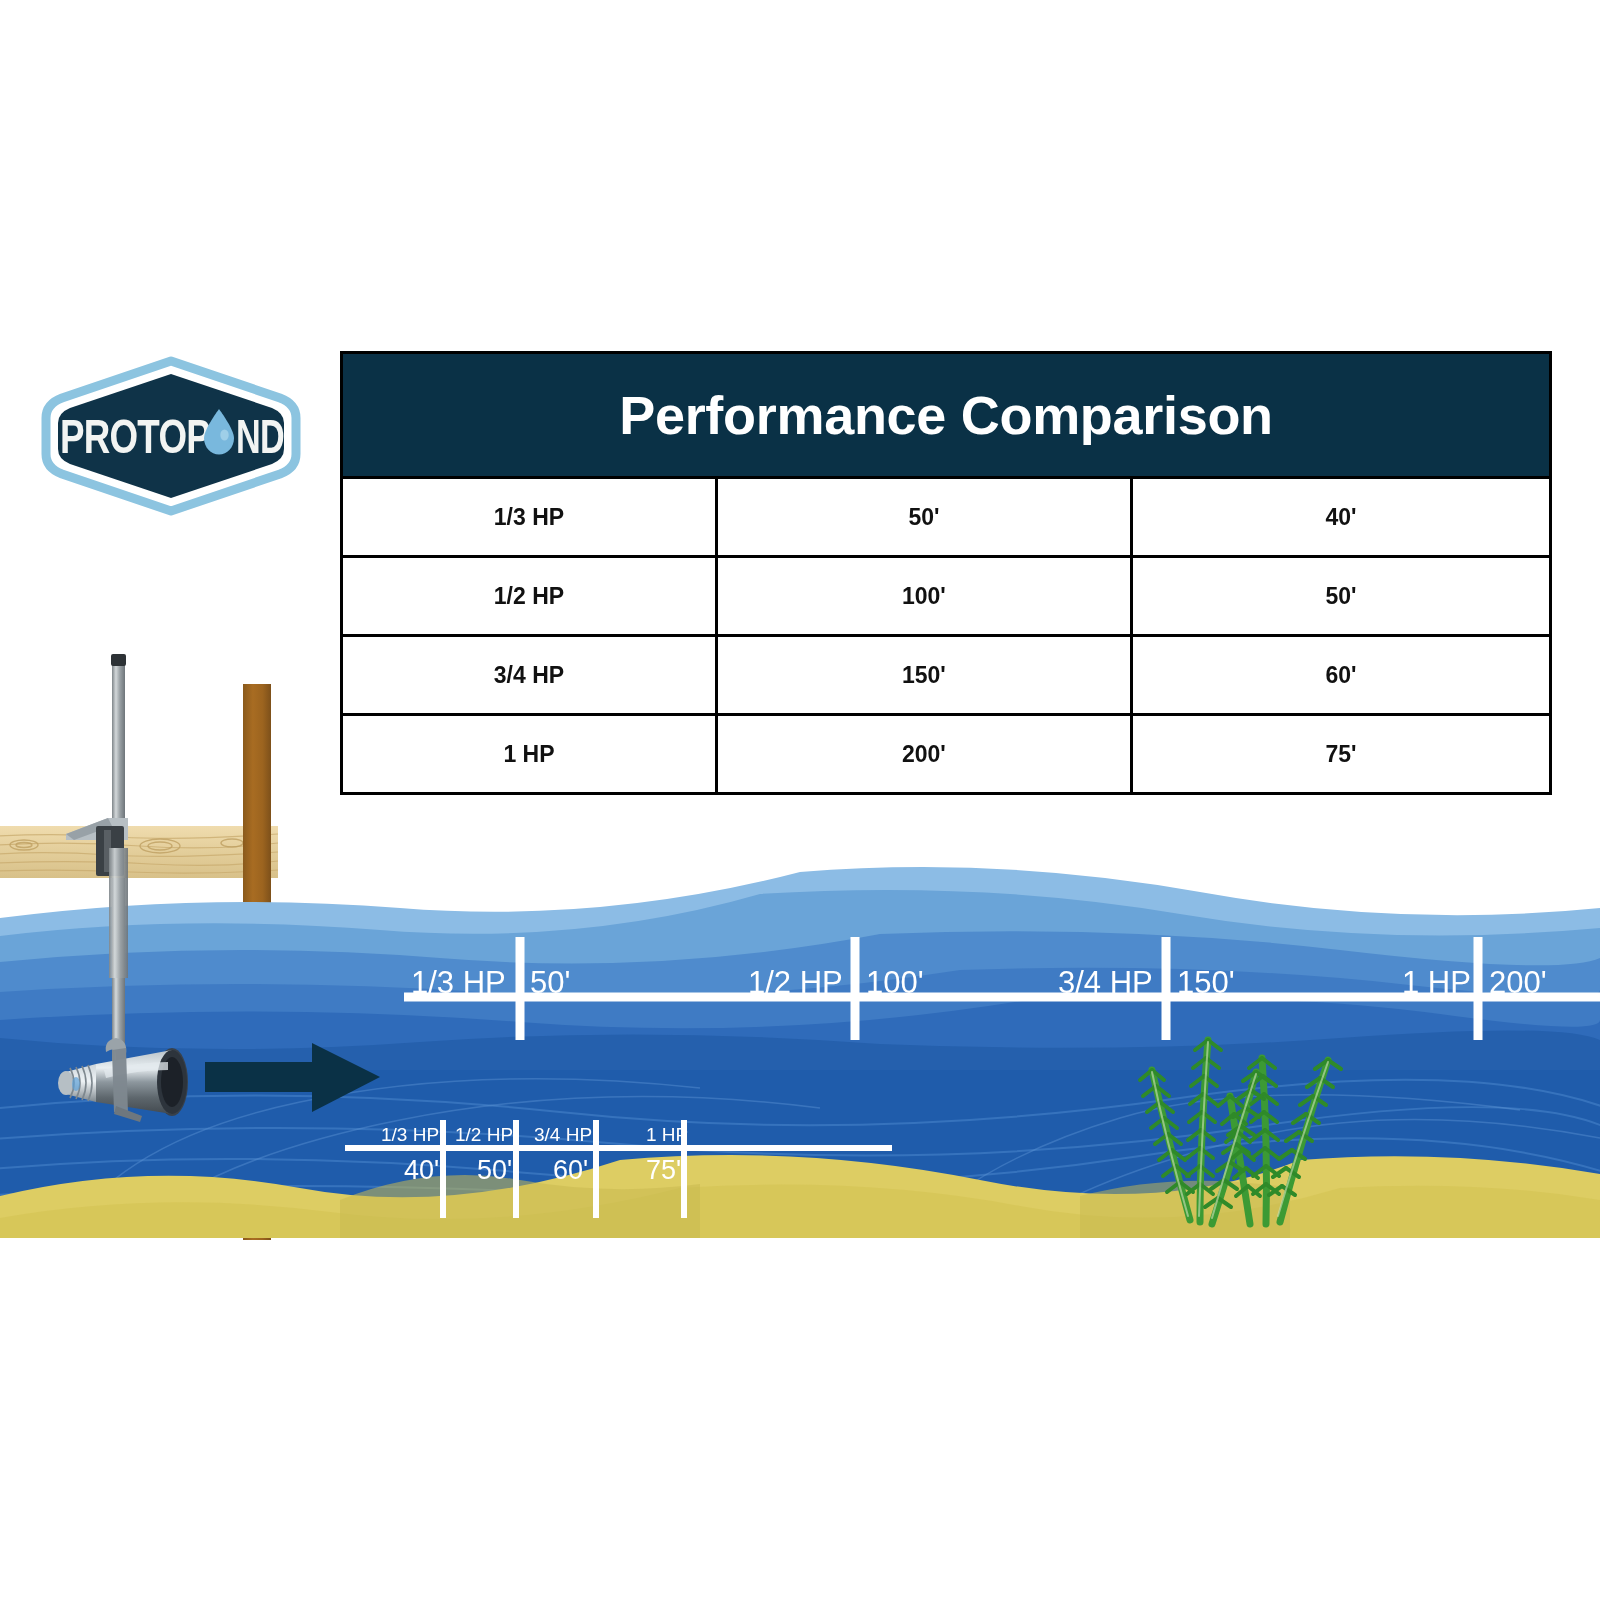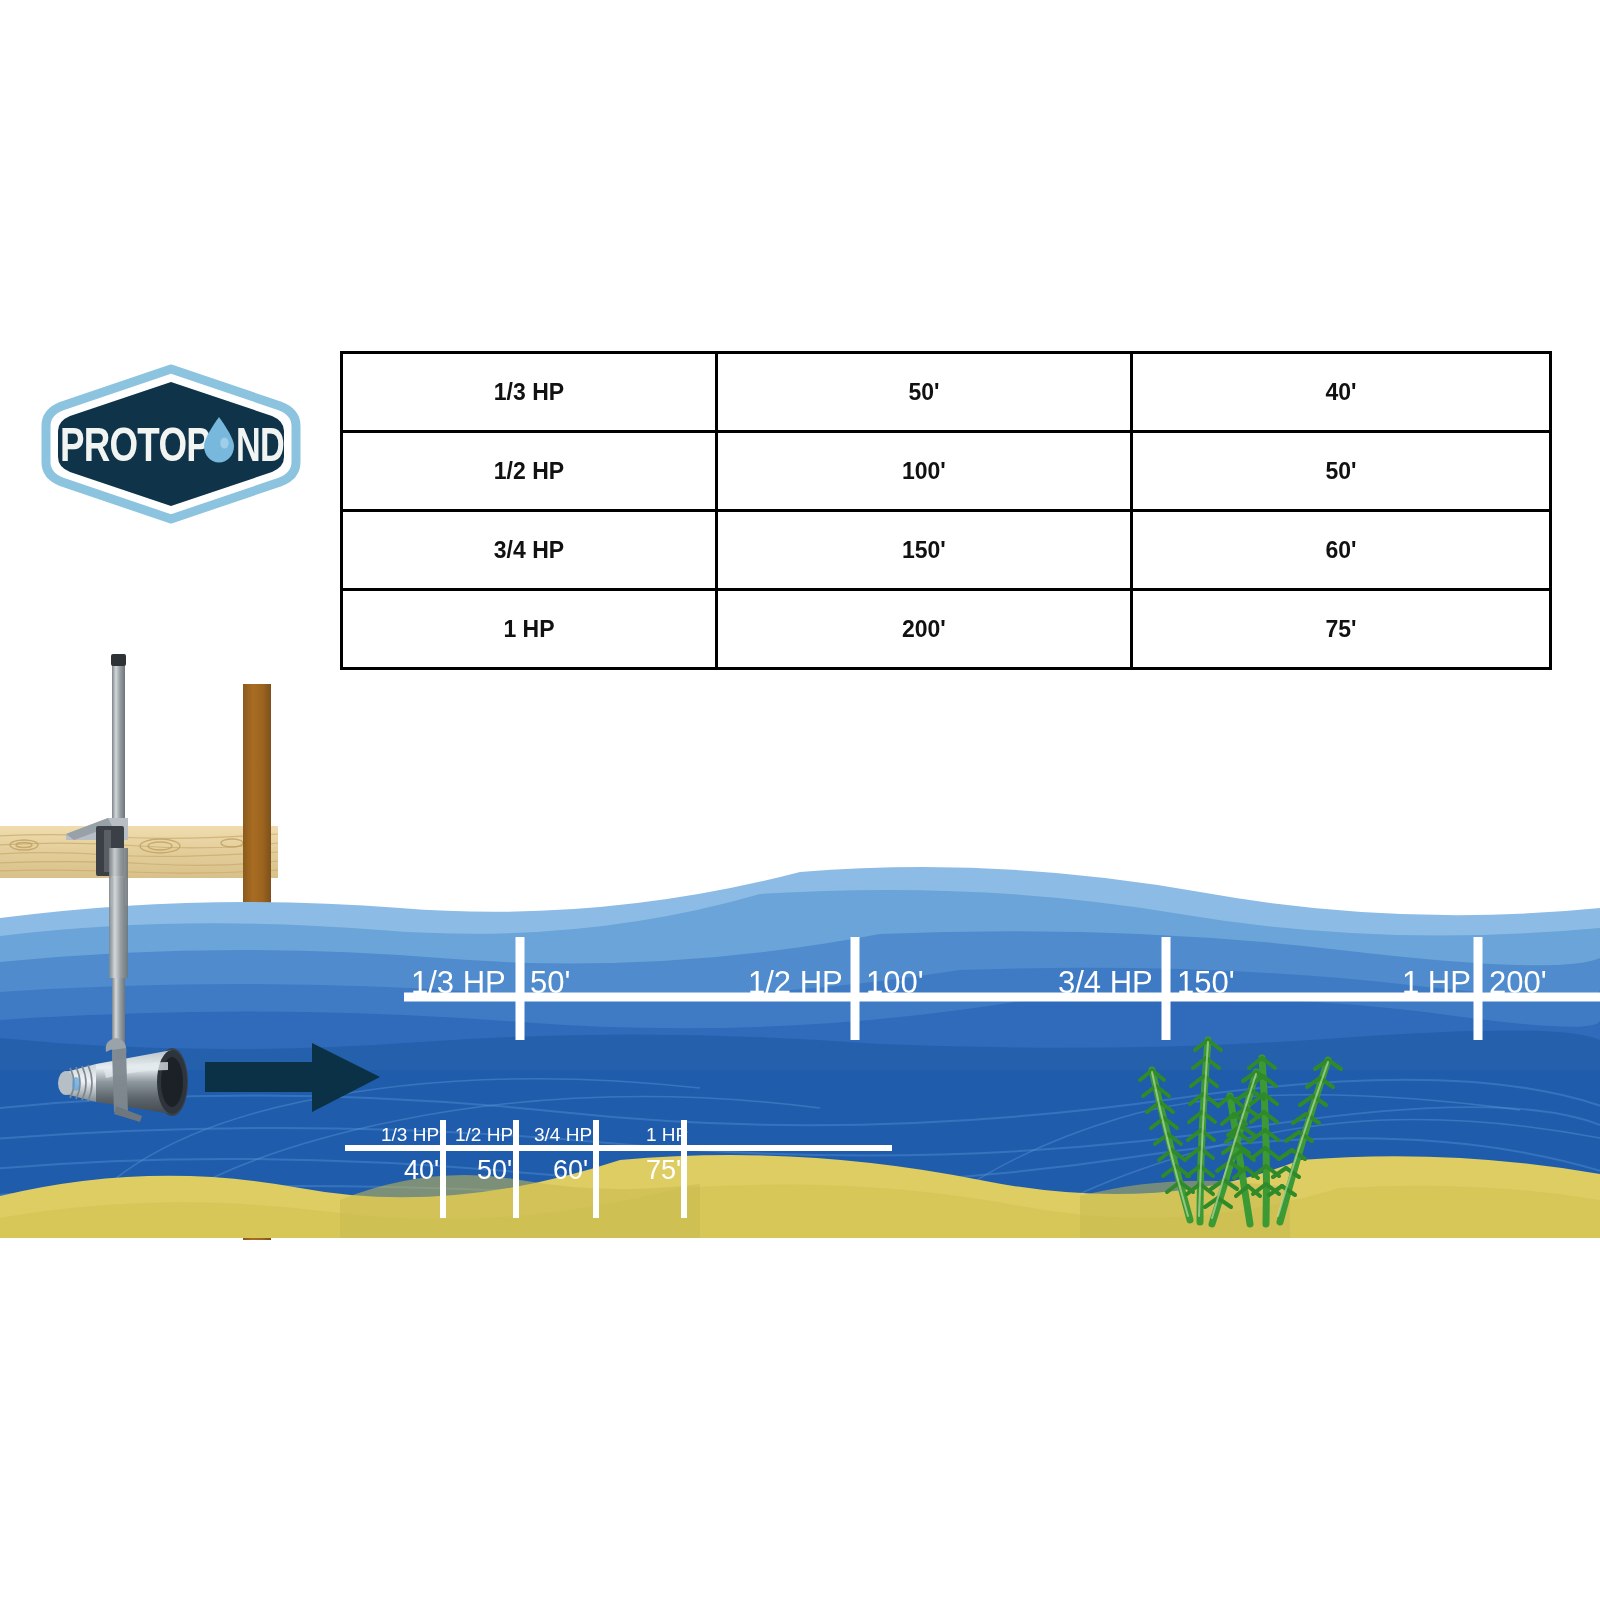--- a/index.html
+++ b/index.html
@@ -13,21 +13,21 @@
     position: relative;
     overflow: hidden;
     font-family: "Liberation Sans", sans-serif;
     -webkit-font-smoothing: antialiased;
   }
 
   
   #logo {
     position: absolute;
     left: 40px;
-    top: 364px;
+    top: 356px;
     width: 262px;
     height: 160px;
   }
   #logo svg { display: block; width: 100%; height: 100%; }
 
   
   #perf-table {
     position: absolute;
     left: 340px;
     top: 351px;
@@ -123,20 +123,25 @@
   </svg>
 </div>
 
 <table id="perf-table">
   <colgroup>
     <col class="col-1">
       <col class="col-2">
       <col class="col-3">
   </colgroup>
   <tbody>
+    <tr>
+      <td class="tbl-title-cell" colspan="3">
+        <div class="tbl-title-text">Performance Comparison</div>
+      </td>
+    </tr>
     <tr>
       <td class="tbl-cell">1/3 HP</td>
       <td class="tbl-cell">50'</td>
       <td class="tbl-cell">40'</td>
     </tr>
     <tr>
       <td class="tbl-cell">1/2 HP</td>
       <td class="tbl-cell">100'</td>
       <td class="tbl-cell">50'</td>
     </tr>

